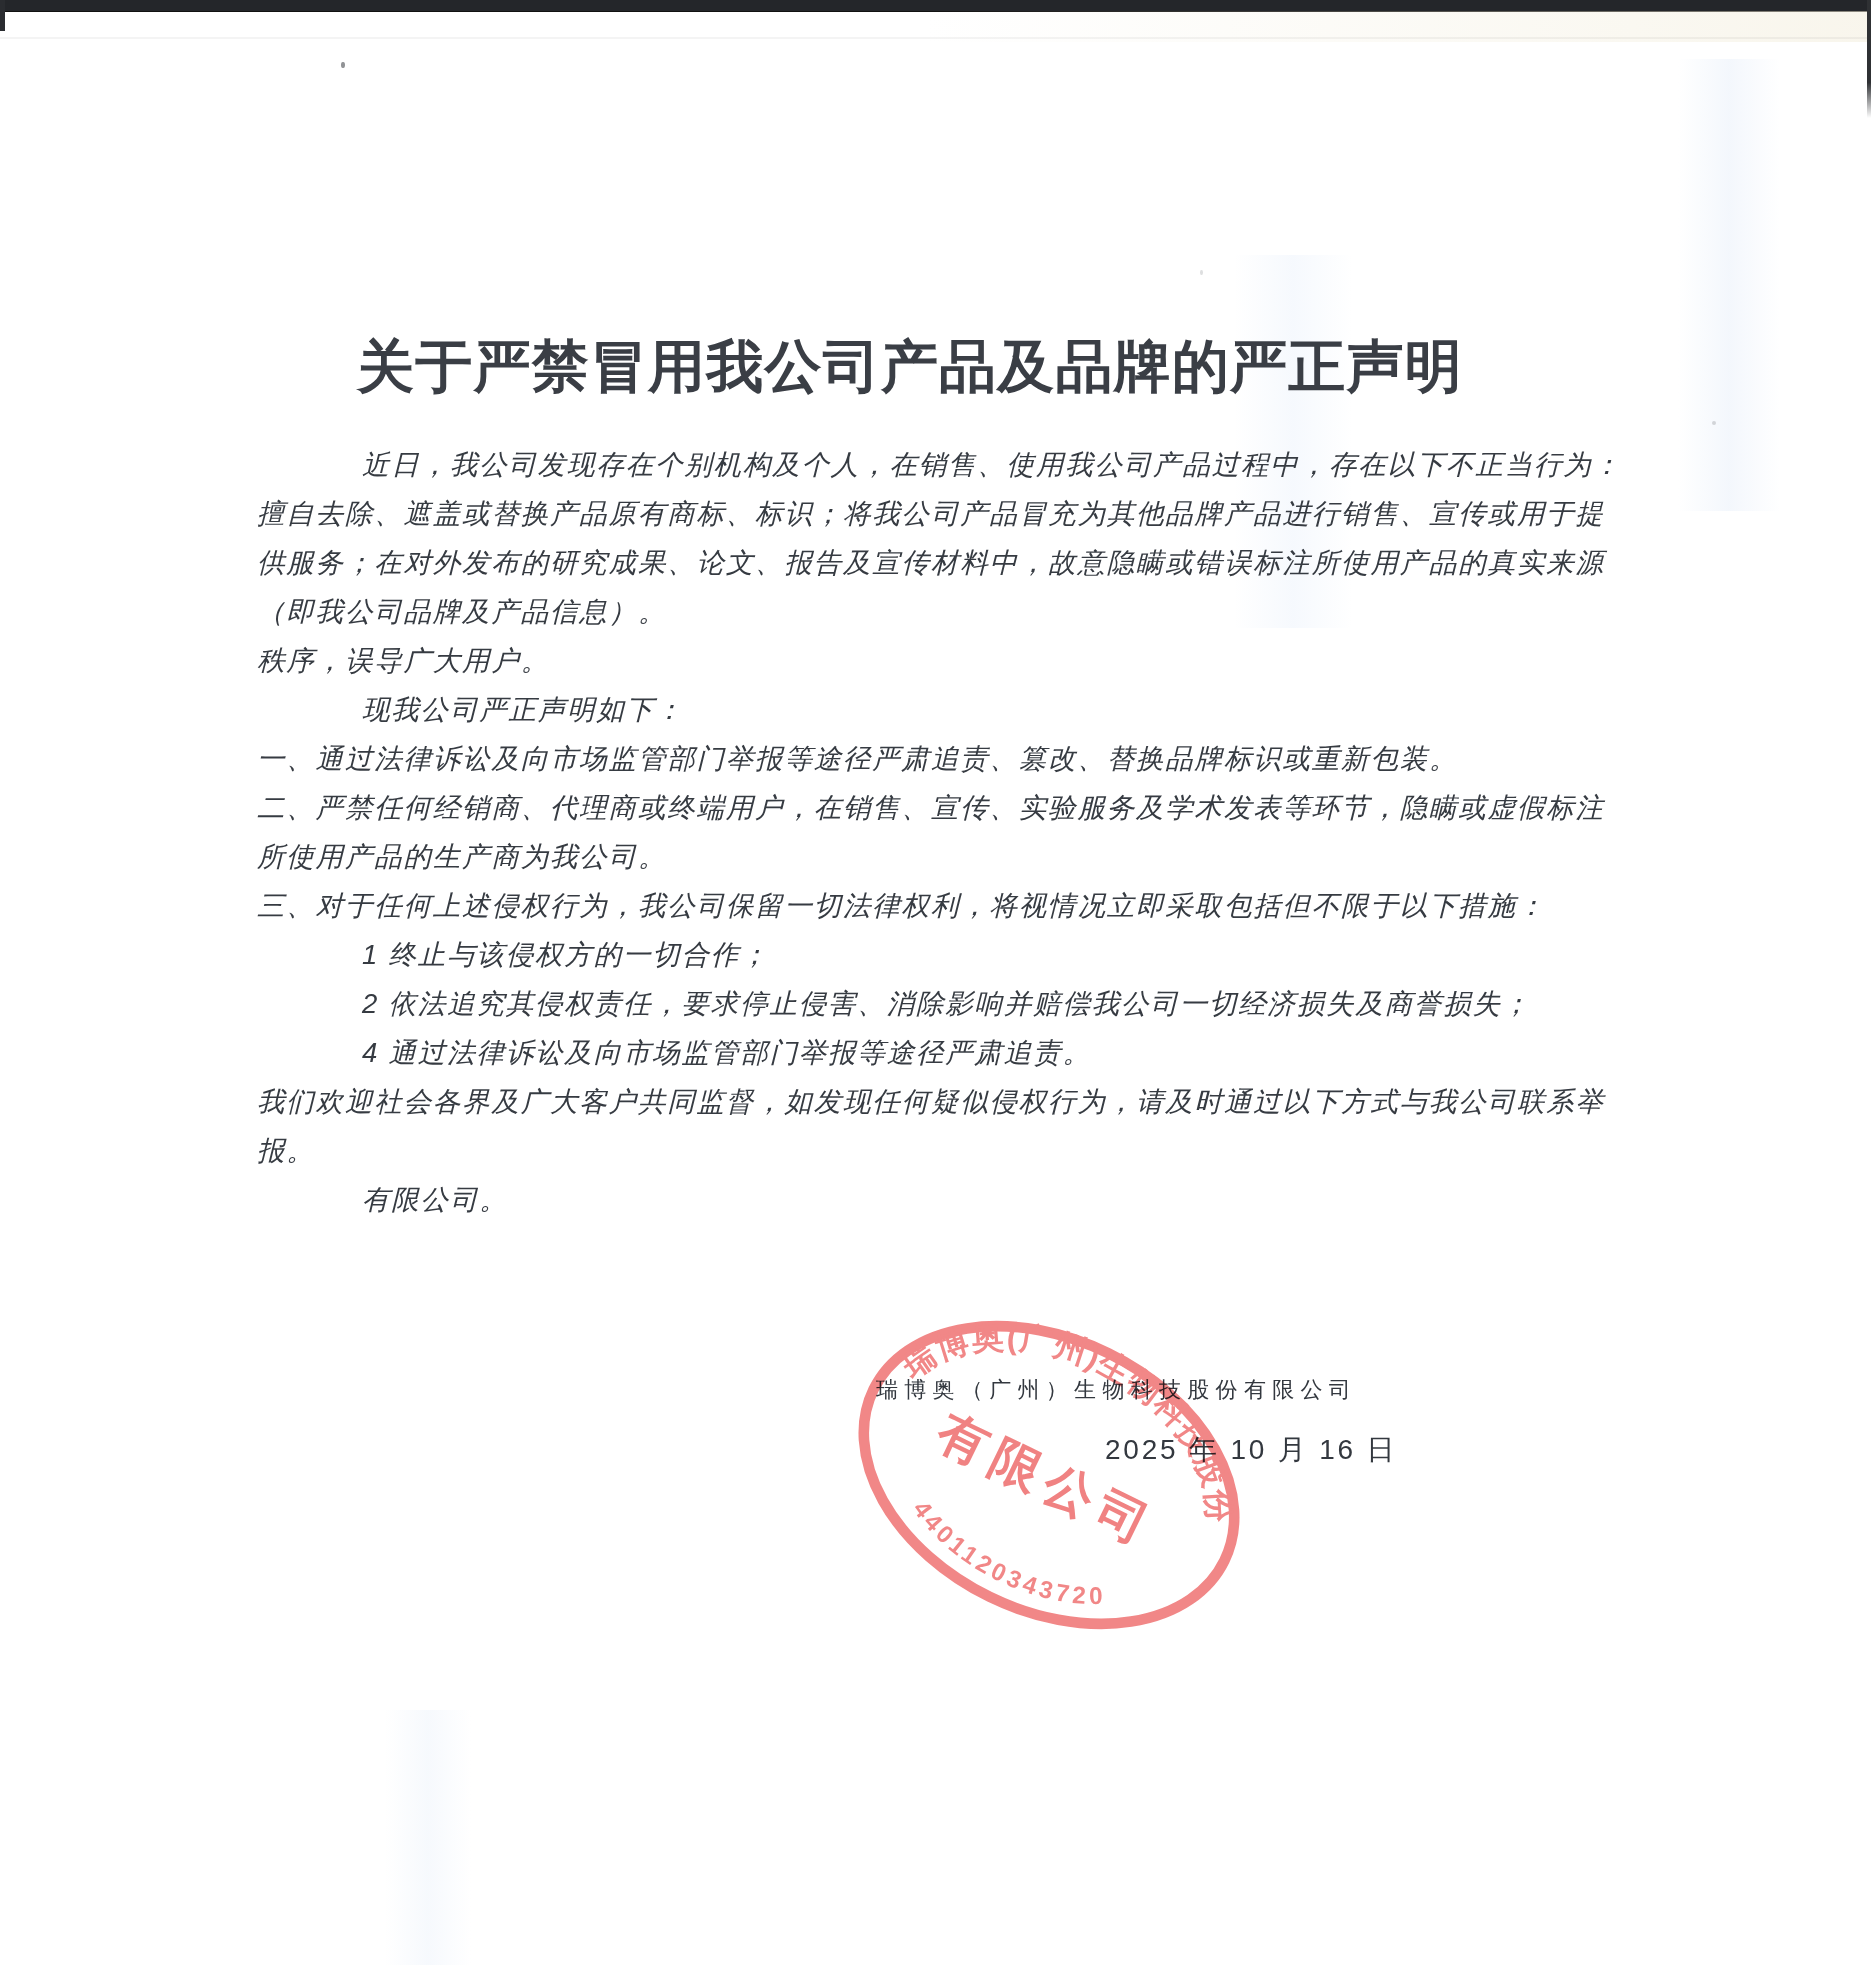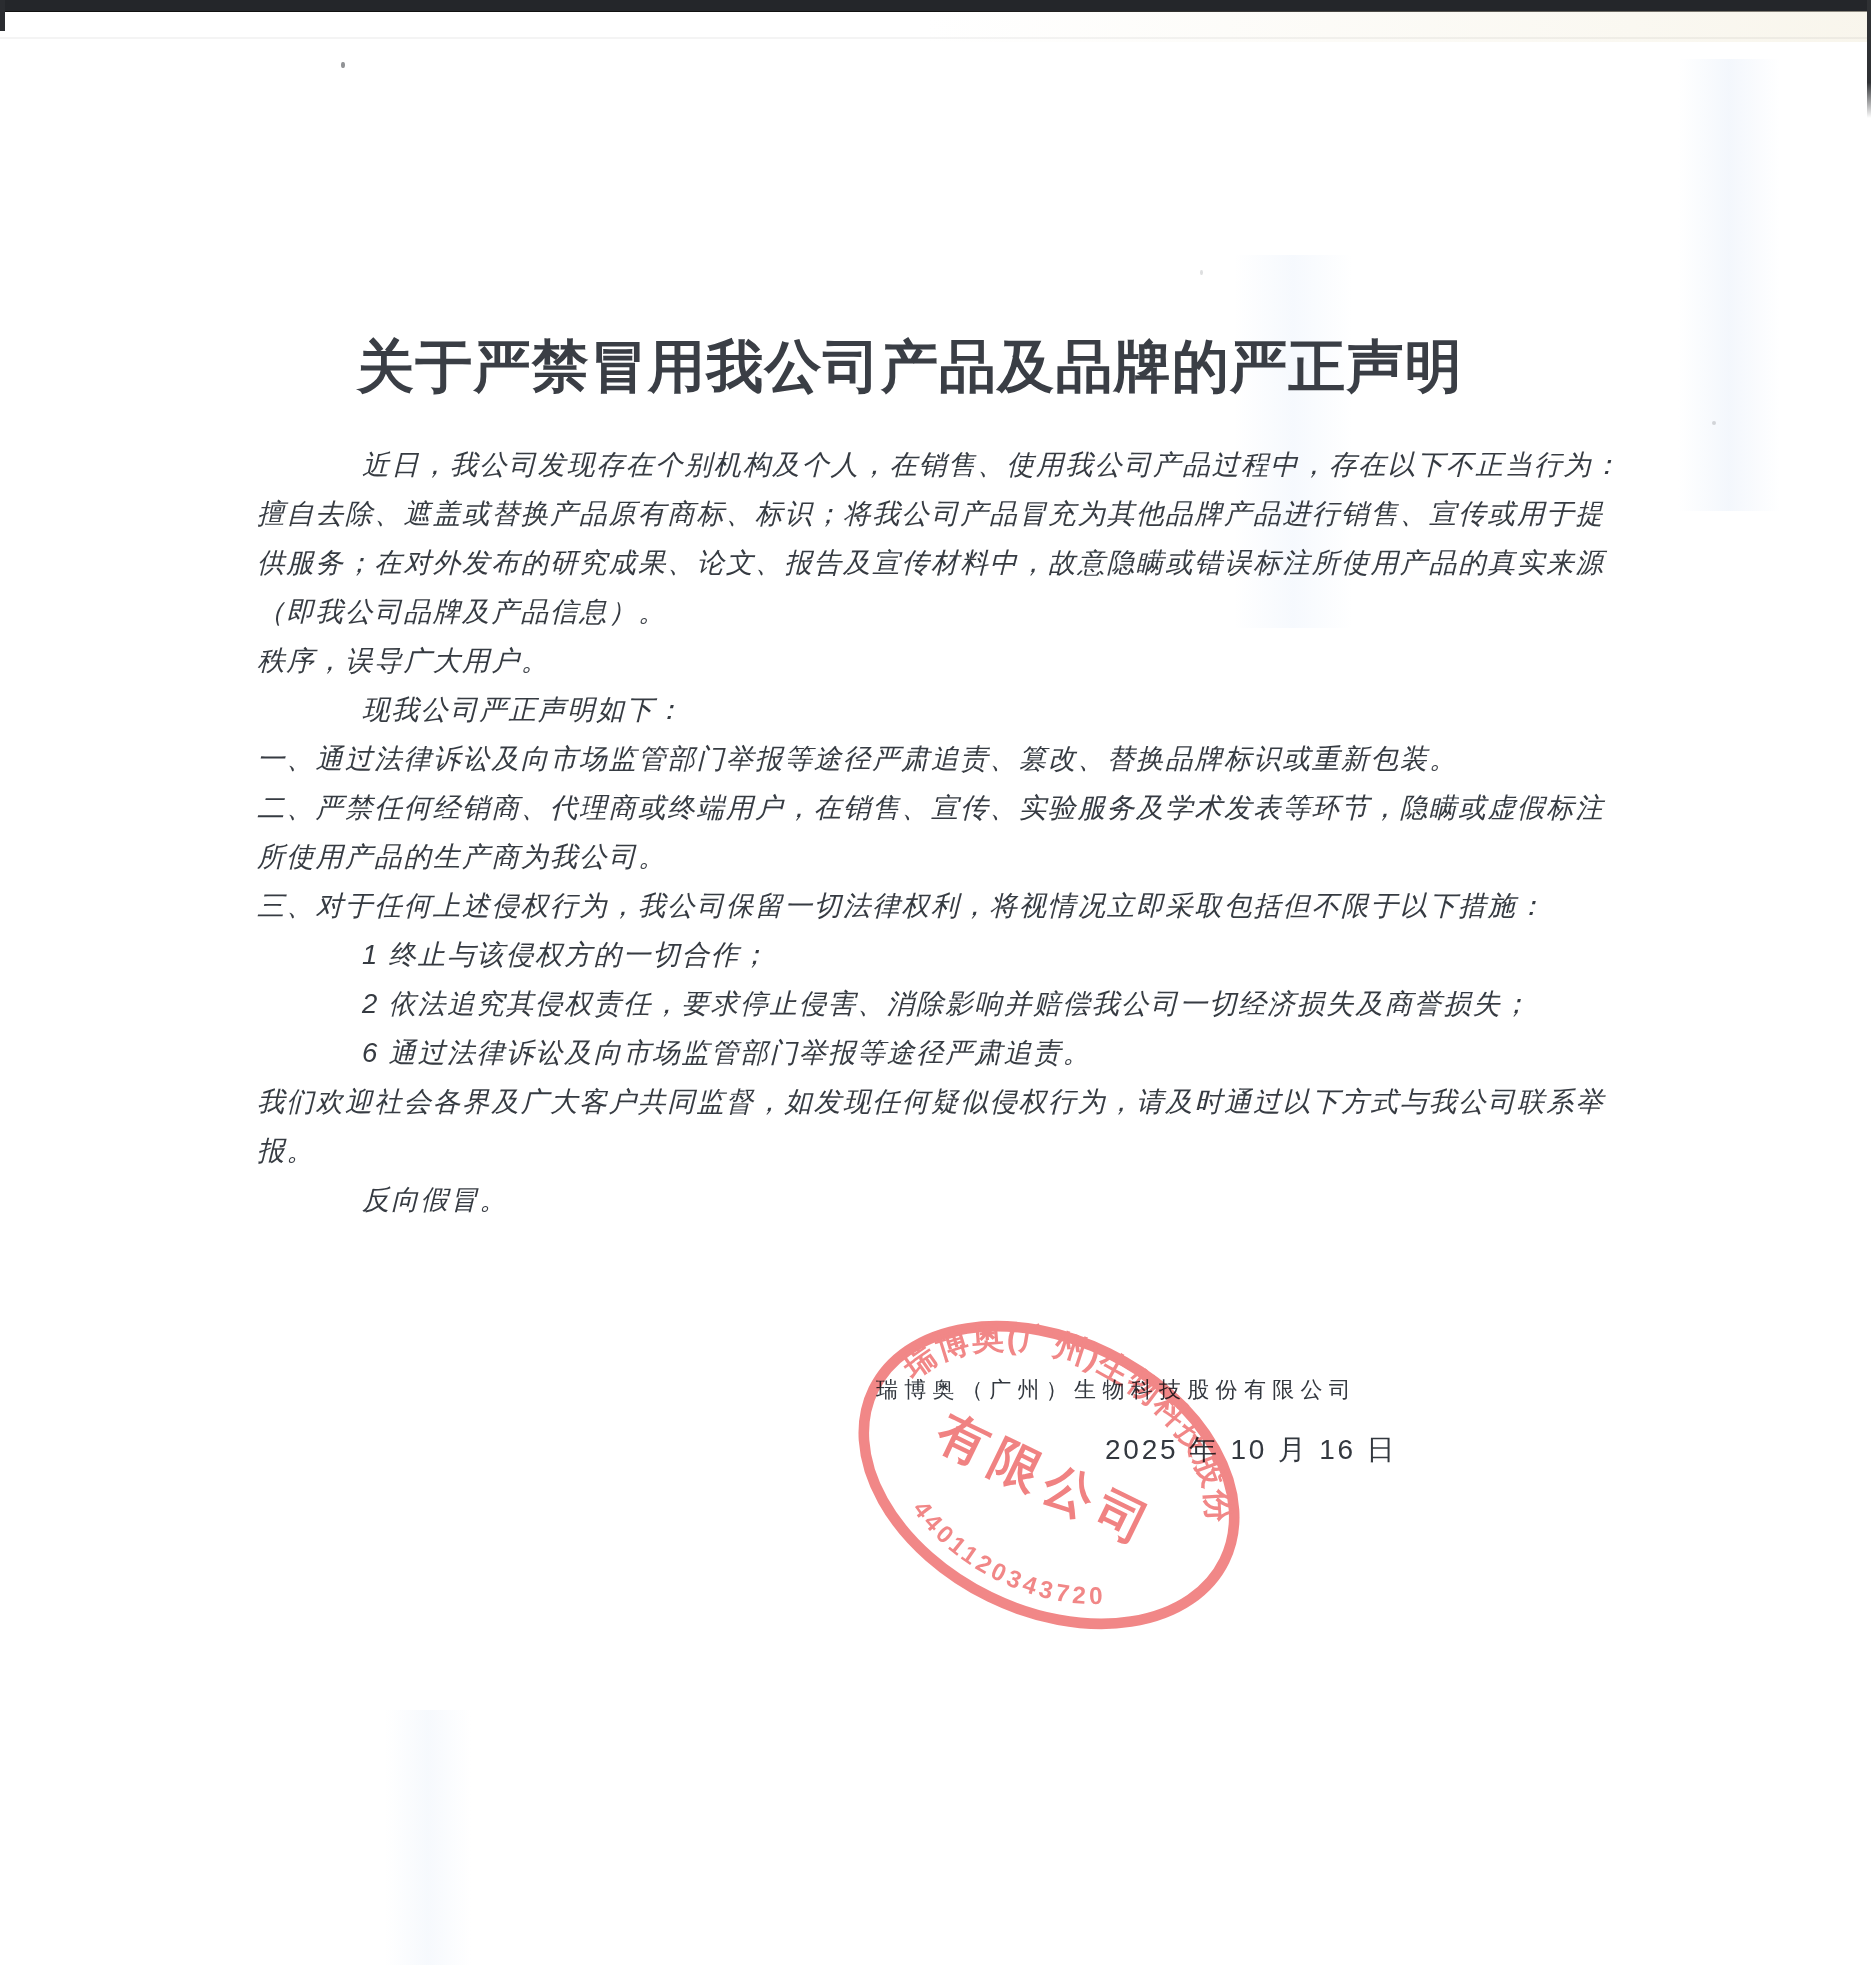--- a/index.html
+++ b/index.html
@@ -107,24 +107,24 @@
     <div class="line">供服务；在对外发布的研究成果、论文、报告及宣传材料中，故意隐瞒或错误标注所使用产品的真实来源</div>
     <div class="line">（即我公司品牌及产品信息）。</div>
     <div class="line">秩序，误导广大用户。</div>
     <div class="line indent">现我公司严正声明如下：</div>
     <div class="line">一、通过法律诉讼及向市场监管部门举报等途径严肃追责、篡改、替换品牌标识或重新包装。</div>
     <div class="line">二、严禁任何经销商、代理商或终端用户，在销售、宣传、实验服务及学术发表等环节，隐瞒或虚假标注</div>
     <div class="line">所使用产品的生产商为我公司。</div>
     <div class="line">三、对于任何上述侵权行为，我公司保留一切法律权利，将视情况立即采取包括但不限于以下措施：</div>
     <div class="line indent">1  终止与该侵权方的一切合作；</div>
     <div class="line indent">2  依法追究其侵权责任，要求停止侵害、消除影响并赔偿我公司一切经济损失及商誉损失；</div>
-    <div class="line indent">6  通过法律诉讼及向市场监管部门举报等途径严肃追责。</div>
+    <div class="line indent">4  通过法律诉讼及向市场监管部门举报等途径严肃追责。</div>
     <div class="line">我们欢迎社会各界及广大客户共同监督，如发现任何疑似侵权行为，请及时通过以下方式与我公司联系举</div>
     <div class="line">报。</div>
-    <div class="line indent">反向假冒。</div>
+    <div class="line indent">有限公司。</div>
   </div>
 
 <div class="sign-company">瑞博奥（广州）生物科技股份有限公司</div>
 <div class="sign-date">2025 年 10 月 16 日</div>
 
 <svg class="stamp" viewBox="-550 -450 1100 900" aria-hidden="true">
   <g transform="rotate(26)">
     <ellipse cx="0" cy="0" rx="497" ry="345"></ellipse>
     <path id="sealArcTop" d="M -421.5 -50.7 A 428 292 0 0 1 421.5 -50.7" fill="none"></path>
     <path id="sealArcBottom" d="M -411 87.6 A 430 300 0 0 0 411 87.6" fill="none"></path>

